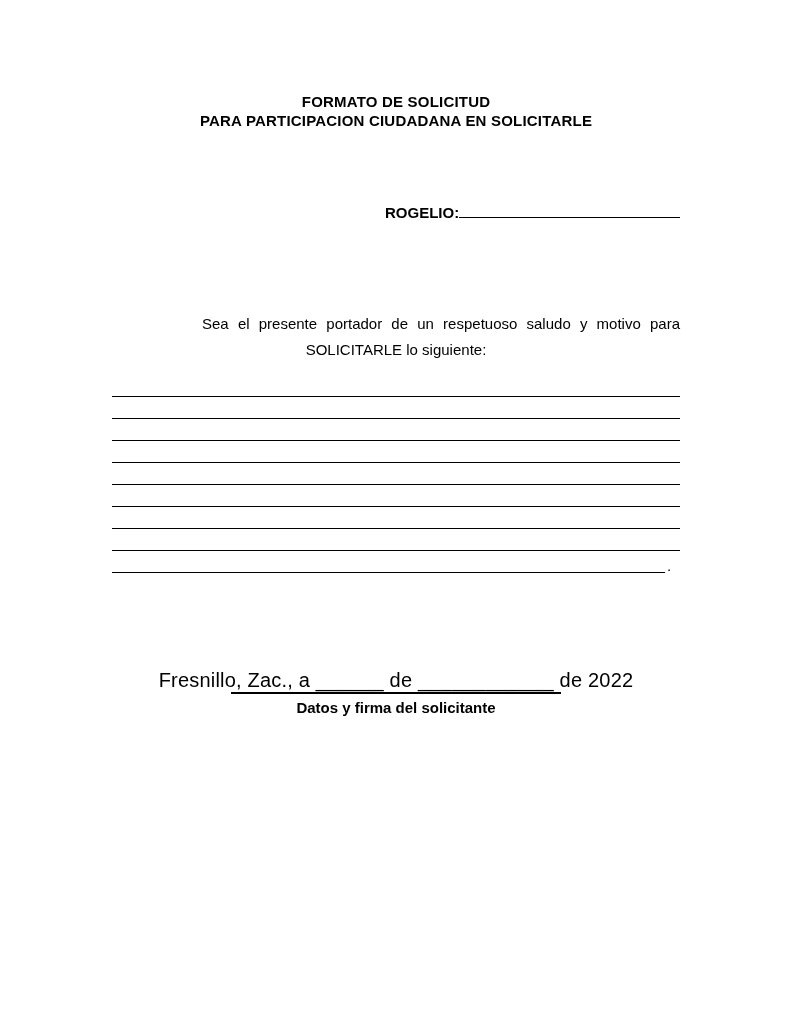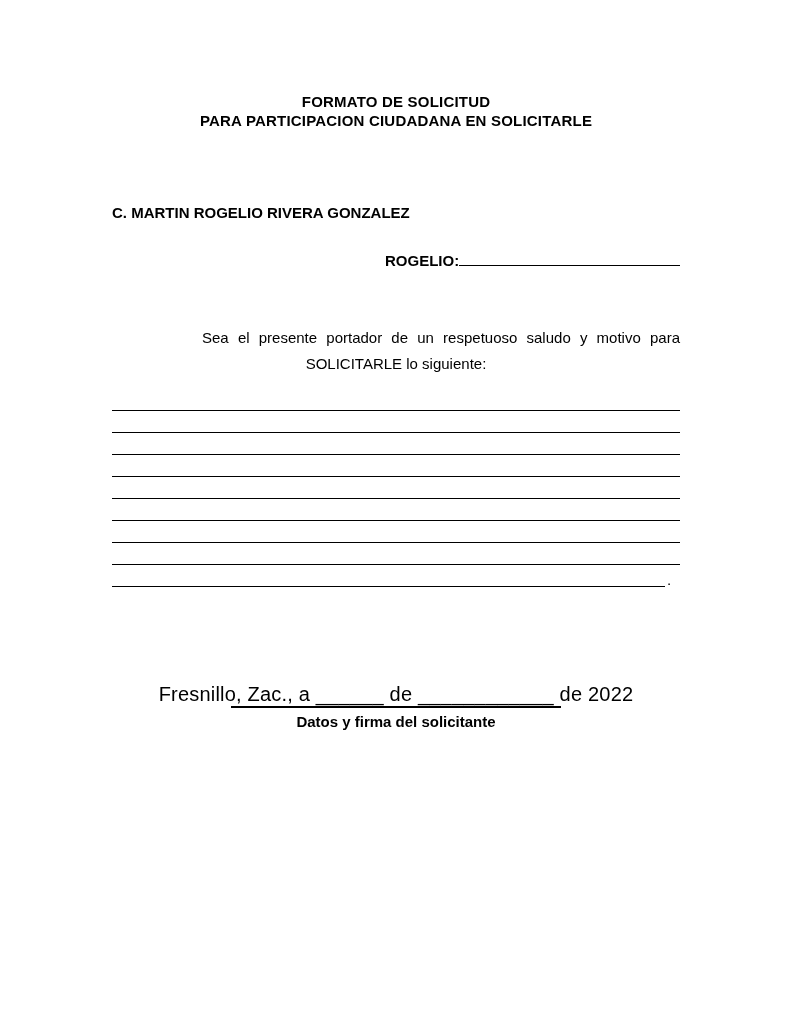--- a/index.html
+++ b/index.html
@@ -39,21 +39,21 @@
     font-weight: bold;
     font-size: 15px;
     white-space: nowrap;
   }
   .subject-rule {
     flex: 1;
     border-bottom: 1.5px solid #000;
     height: 14px;
   }
   .body-par {
-    margin-top: 56px;
+    margin-top: 90px;
     font-size: 15px;
     line-height: 26px;
   }
   .body-line1 {
     text-indent: 90px;
     text-align: justify;
     text-align-last: justify;
   }
   .body-line2 {
     text-align: center;
@@ -105,21 +105,20 @@
 <body>
 
 <div class="page">
 
   <div class="doc-title">
     <div>FORMATO DE SOLICITUD</div>
     <div>PARA PARTICIPACION CIUDADANA EN SOLICITARLE</div>
   </div>
 
   <div class="addressee">
-    <div>C. MARTIN ROGELIO RIVERA GONZALEZ</div>
   </div>
 
   <div class="subject-row">
     <span class="subject-label">ROGELIO:</span>
     <span class="subject-rule"></span>
   </div>
 
   <div class="body-par">
     <div class="body-line1">Sea el presente portador de un respetuoso saludo y motivo para</div>
     <div class="body-line2">SOLICITARLE lo siguiente:</div>

